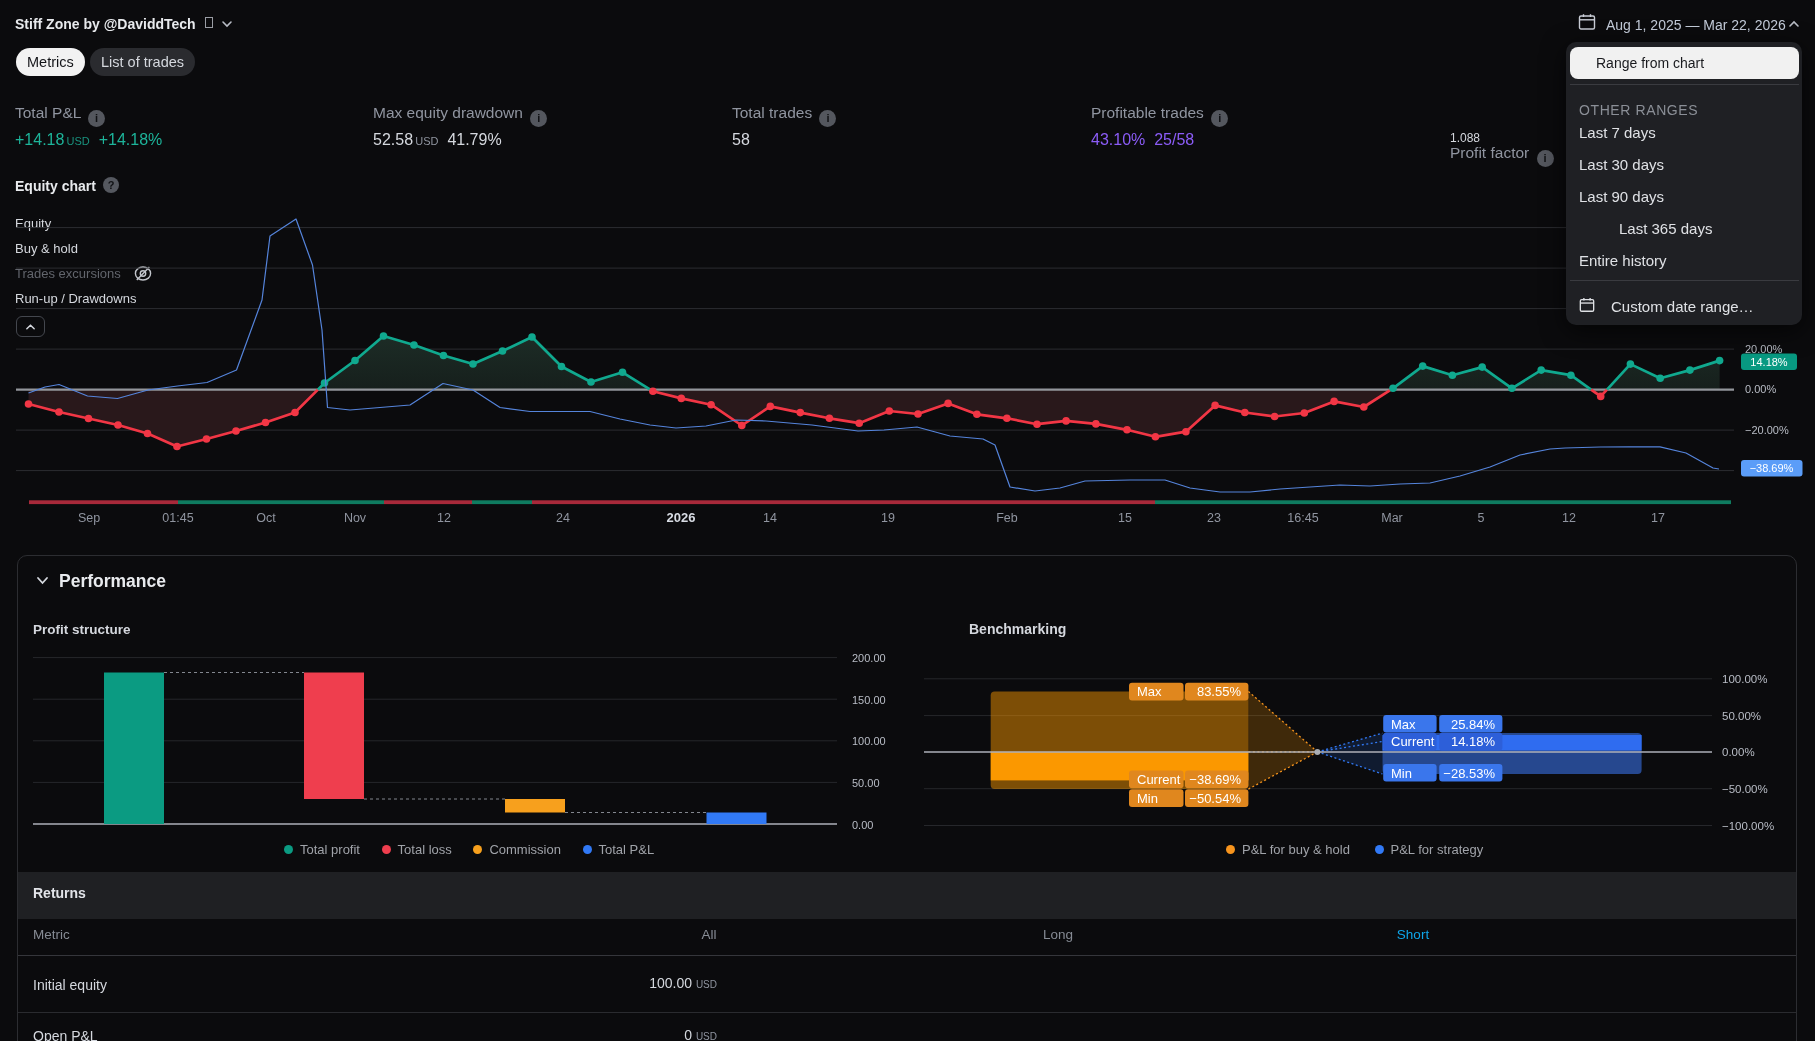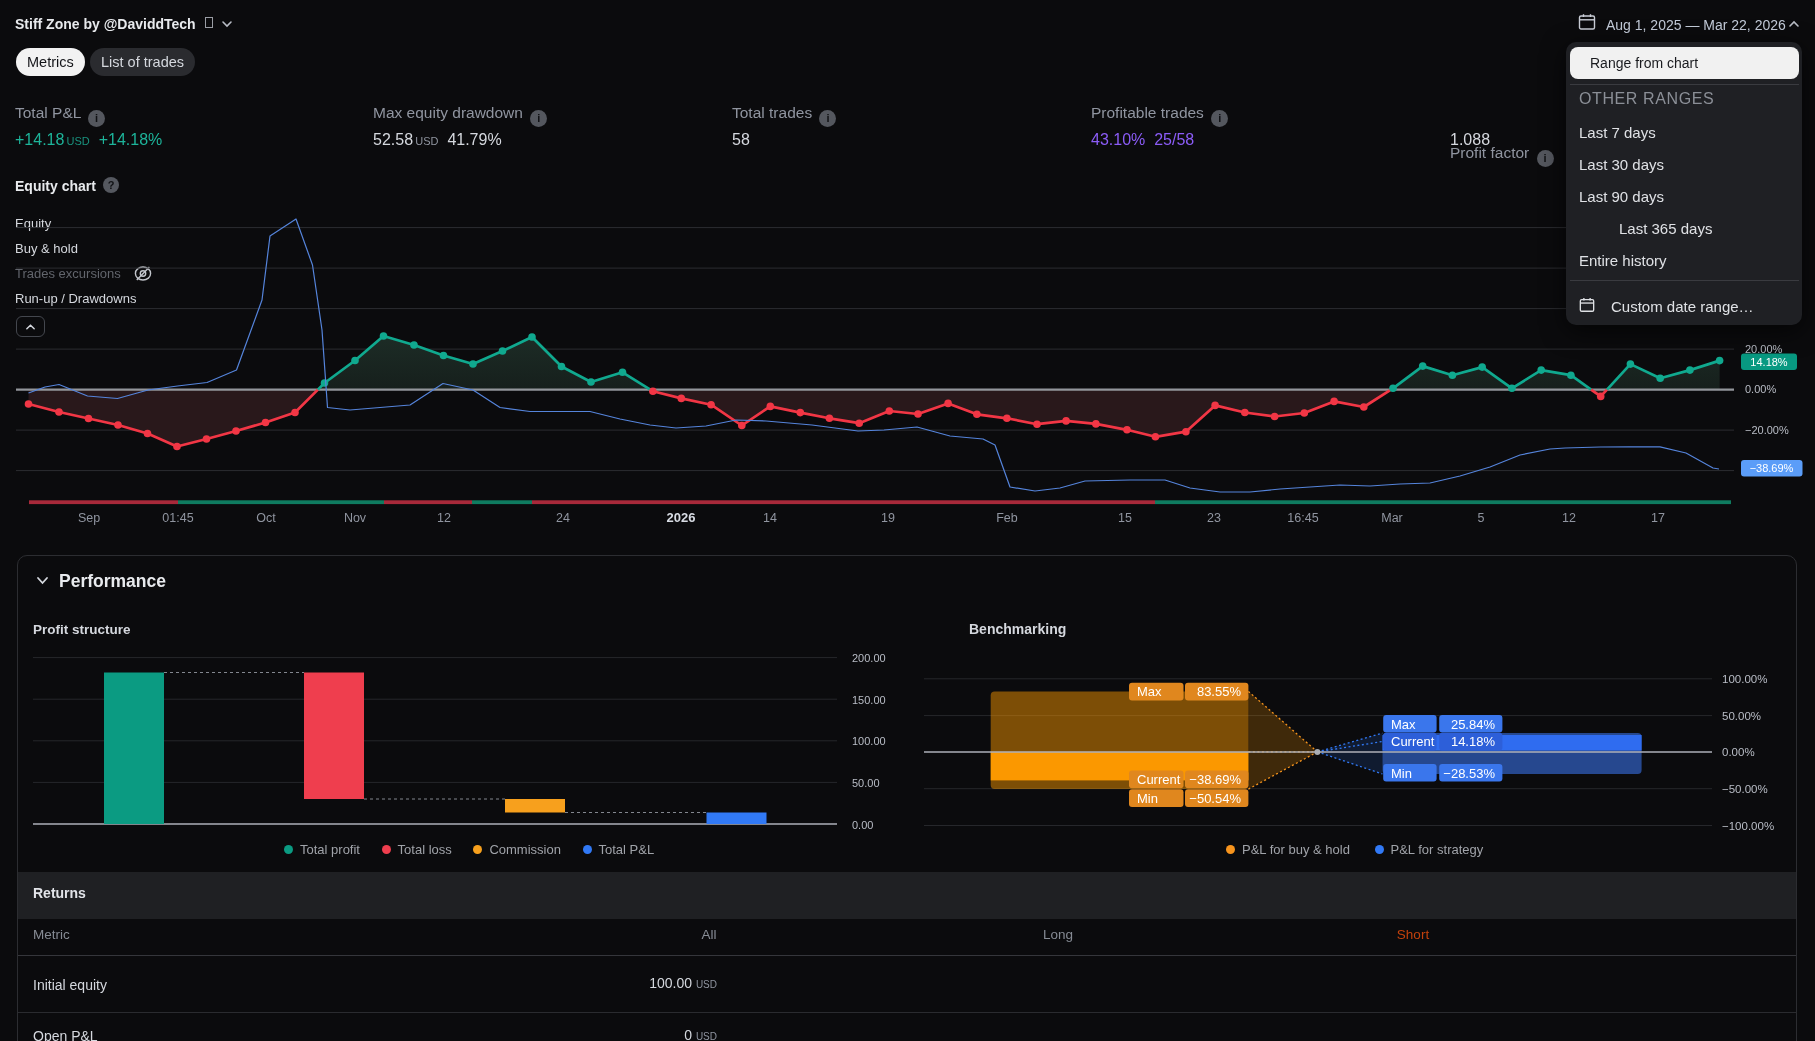--- a/index.html
+++ b/index.html
@@ -38,21 +38,21 @@
 <div class="abs" style="left:373px; top:104px; font-size:15.5px; color:#9095a0;">Max equity drawdown <span class="ico-info">i</span></div>
 <div class="abs" style="left:373px; top:131px; font-size:16px; color:#d5d8de;">52.58<span style="font-size:11px; color:#9095a0;"> USD</span>&nbsp; 41.79%</div>
 
 <div class="abs" style="left:732px; top:104px; font-size:15.5px; color:#9095a0;">Total trades <span class="ico-info">i</span></div>
 <div class="abs" style="left:732px; top:131px; font-size:16px; color:#d5d8de;">58</div>
 
 <div class="abs" style="left:1091px; top:104px; font-size:15.5px; color:#9095a0;">Profitable trades <span class="ico-info">i</span></div>
 <div class="abs" style="left:1091px; top:131px; font-size:16px; color:#8b5cf6;">43.10%&nbsp; 25/58</div>
 
 <div class="abs" style="left:1450px; top:104px; font-size:15.5px; color:#9095a0;margin-top:40px;">Profit factor <span class="ico-info">i</span></div>
-<div class="abs" style="left:1450px; top:131px; font-size:16px; color:#d5d8de;">1.088</div>
+<div class="abs" style="left:1450px; top:131px; font-size:12px; color:#d5d8de;">1.088</div>
 
 <div class="abs" style="left:15px; top:178px; font-size:14px; font-weight:bold; color:#e8eaed;">Equity chart</div>
 <div class="abs" style="left:103px; top:177px; width:16px; height:16px; border-radius:50%; background:#55585f; color:#101114; font-size:11px; font-weight:bold; text-align:center; line-height:16px;">?</div>
 
 <div class="abs" style="left:15px; top:216px; font-size:13px; color:#d5d8de;">Equity</div>
 <div class="abs" style="left:15px; top:241px; font-size:13px; color:#d5d8de;">Buy &amp; hold</div>
 <div class="abs" style="left:15px; top:266px; font-size:13px; color:#62656c;">Trades excursions</div>
 <svg class="abs" style="left:134px; top:266px;" width="18" height="16" viewBox="0 0 18 16">
     <ellipse cx="9" cy="7.5" rx="7.6" ry="6.5" stroke="#c3c6cc" stroke-width="1.4" fill="none"></ellipse>
     <circle cx="9" cy="7.5" r="2.7" stroke="#c3c6cc" stroke-width="1.4" fill="none"></circle>
@@ -307,32 +307,32 @@
 <span style="display:inline-block;width:9px;height:9px;border-radius:50%;background:#f7941d;margin-right:7px;"></span>P&amp;L for buy &amp; hold
 <span style="display:inline-block;width:9px;height:9px;border-radius:50%;background:#3179f5;margin:0 7px 0 21px;"></span>P&amp;L for strategy
 </div>
 
 <div class="abs" style="left:18px; top:872px; width:1778px; height:47px; background:#1f2023;">
 <div style="margin:13px 0 0 15px; font-size:14px; font-weight:bold; color:#e2e4e9;">Returns</div>
 </div>
 <div class="abs" style="left:33px; top:927px; font-size:13.5px; color:#868b94;">Metric</div>
 <div class="abs" style="left:659px; top:927px; width:100px; text-align:center; font-size:13.5px; color:#868b94;">All</div>
 <div class="abs" style="left:1008px; top:927px; width:100px; text-align:center; font-size:13.5px; color:#868b94;">Long</div>
-<div class="abs" style="left:1363px; top:927px; width:100px; text-align:center; font-size:13.5px; color:#c2410c;">Short</div>
+<div class="abs" style="left:1363px; top:927px; width:100px; text-align:center; font-size:13.5px; color:#0ea5e9;">Short</div>
 <div class="abs" style="left:18px; top:955px; width:1778px; height:1px; background:#35363b;"></div>
 <div class="abs" style="left:33px; top:977px; font-size:14px; color:#d5d8de;">Initial equity</div>
 <div class="abs" style="left:517px; top:975px; width:200px; text-align:right; font-size:14px; color:#d5d8de;">100.00 <span style="font-size:10px; color:#9095a0;">USD</span></div>
 <div class="abs" style="left:18px; top:1012px; width:1778px; height:1px; background:#2a2b2f;"></div>
 <div class="abs" style="left:33px; top:1028px; font-size:14px; color:#d5d8de;">Open P&amp;L</div>
 <div class="abs" style="left:517px; top:1027px; width:200px; text-align:right; font-size:14px; color:#d5d8de;">0 <span style="font-size:10px; color:#9095a0;">USD</span></div>
 
 <div class="abs" style="left:1566px; top:42px; width:236px; height:283px; background:#1f2024; border-radius:10px; box-shadow:0 6px 24px rgba(0,0,0,0.65); z-index:10;">
-<div style="position:absolute; left:4px; top:5px; width:229px; height:32px; background:#f1f1f1; border-radius:8px; color:#191a1e; font-size:14px; line-height:32px; padding-left:20px;">Range from chart</div>
+<div style="position:absolute; left:4px; top:5px; width:229px; height:32px; background:#f1f1f1; border-radius:8px; color:#191a1e; font-size:14px; line-height:32px; padding-left:26px;">Range from chart</div>
 <div style="position:absolute; left:4px; top:42px; width:229px; height:1px; background:#3a3b40;"></div>
-<div style="position:absolute; left:13px; top:48px; font-size:16px; letter-spacing:0.6px; color:#8b8f97;">OTHER RANGES</div>
+<div style="position:absolute; left:13px; top:60px; font-size:14px; letter-spacing:0.6px; color:#8b8f97;">OTHER RANGES</div>
 <div style="position:absolute; left:13px; top:82px; font-size:15px; color:#dfe1e5;">Last 7 days</div>
 <div style="position:absolute; left:13px; top:114px; font-size:15px; color:#dfe1e5;">Last 30 days</div>
 <div style="position:absolute; left:13px; top:146px; font-size:15px; color:#dfe1e5;">Last 90 days</div>
 <div style="position:absolute; left:13px; top:177.5px; font-size:15px; color:#dfe1e5;margin-left:40px;">Last 365 days</div>
 <div style="position:absolute; left:13px; top:209.5px; font-size:15px; color:#dfe1e5;">Entire history</div>
 <div style="position:absolute; left:4px; top:238px; width:229px; height:1px; background:#3a3b40;"></div>
 <svg style="position:absolute; left:13px; top:255px;" width="16" height="16" viewBox="0 0 18 18">
       <rect x="1.5" y="3" width="15" height="13" rx="1.5" stroke="#dfe1e5" stroke-width="1.5" fill="none"></rect>
       <line x1="1.5" y1="6.8" x2="16.5" y2="6.8" stroke="#dfe1e5" stroke-width="1.5"></line>
       <line x1="5.5" y1="1.2" x2="5.5" y2="4" stroke="#dfe1e5" stroke-width="1.5"></line>

